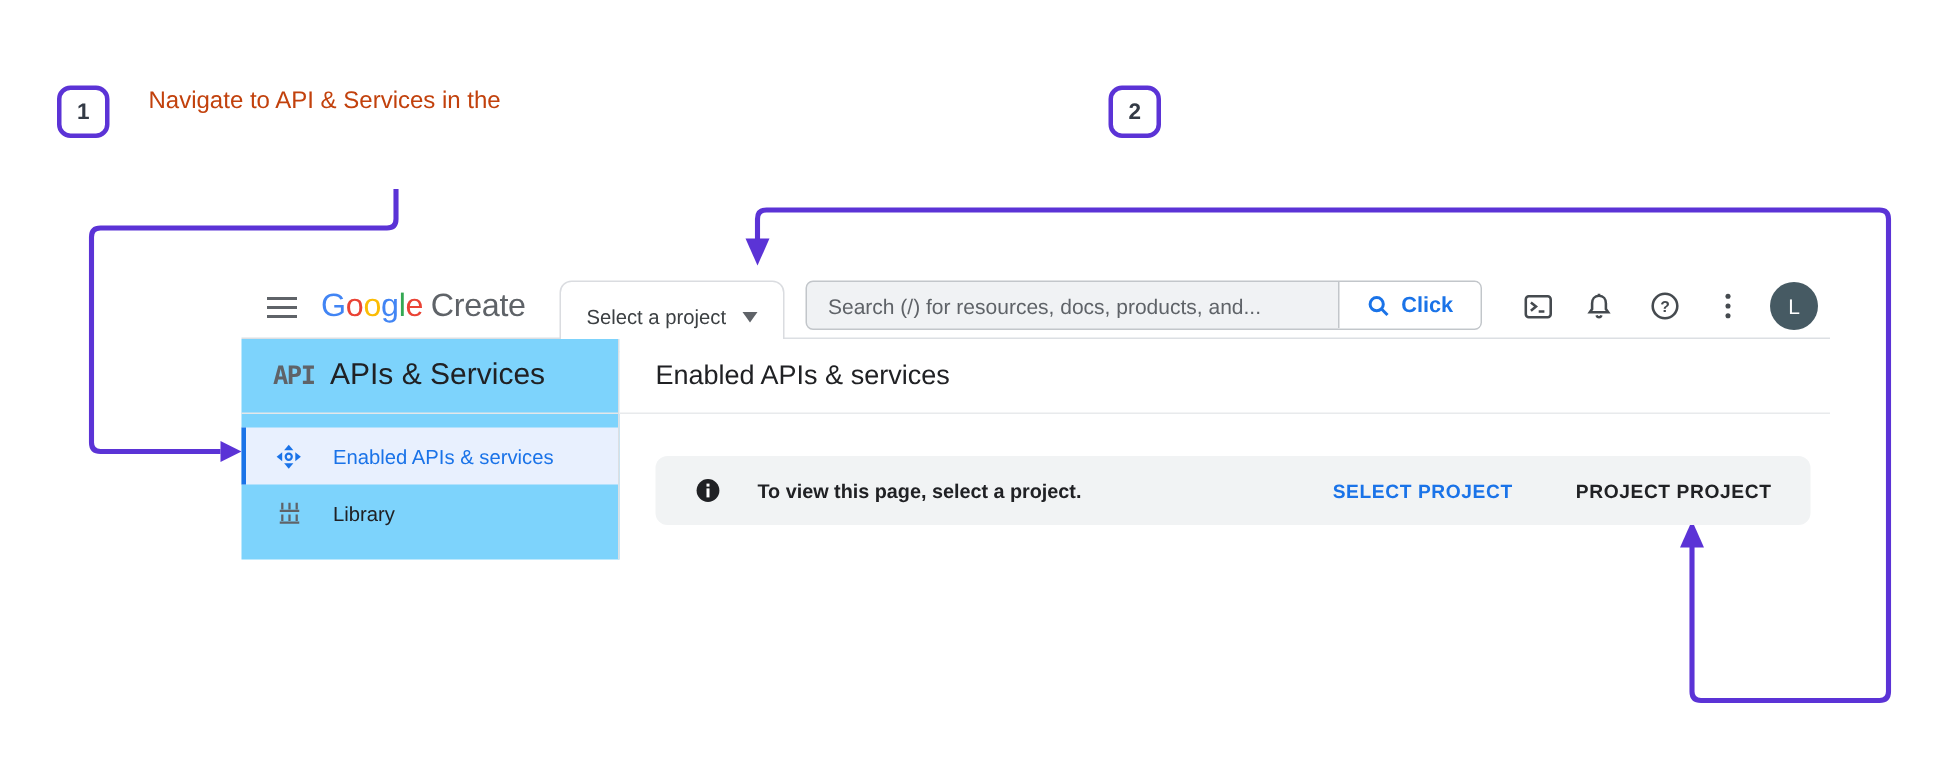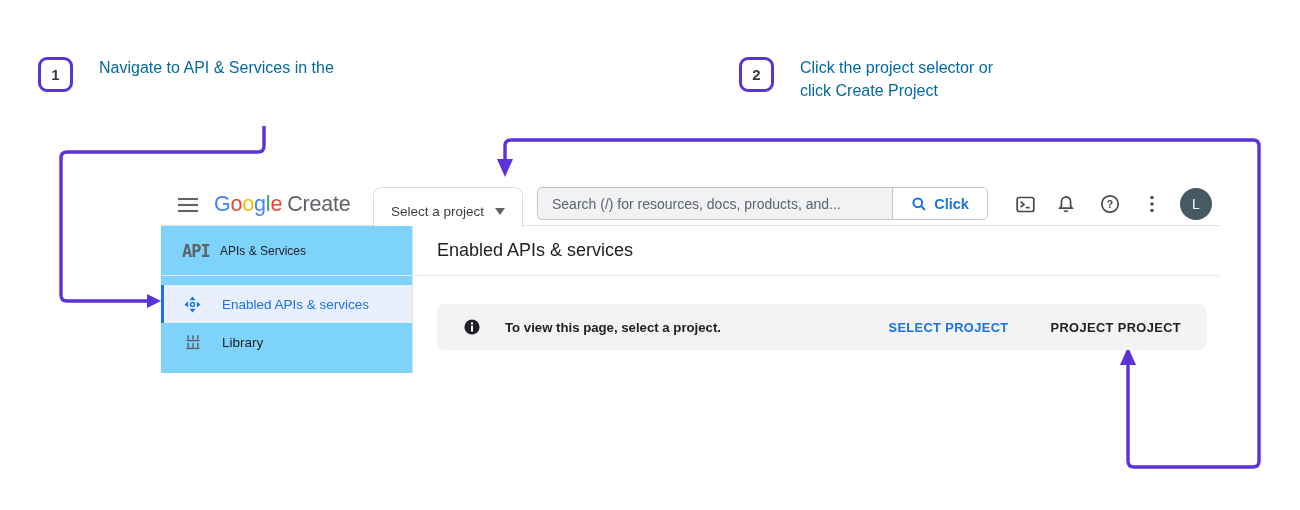--- a/index.html
+++ b/index.html
@@ -13,21 +13,21 @@
   html,body{background:#fff;}
   body{font-family:"Liberation Sans",sans-serif;}
   #root{position:relative;width:1300px;height:510px;background:#fff;overflow:hidden;}
 
   
   .step-box{position:absolute;width:35px;height:35px;border:3px solid var(--purple);
     border-radius:9px;background:#fff;display:flex;align-items:center;justify-content:center;
     font-size:15px;font-weight:700;color:#333a45;}
   #step1-box{left:38px;top:57px;}
   #step2-box{left:739px;top:57px;}
-  .step-text{position:absolute;font-size:16px;line-height:23px;color:#0369a1;}
+  .step-text{position:absolute;font-size:16px;line-height:23px;color:#c2410c;}
   #step1-text{left:99px;top:56px;}
   #step2-text{left:800px;top:56px;}
 
   
   #arrows{position:absolute;left:0;top:0;pointer-events:none;}
   #arrows path{fill:none;stroke:var(--purple);stroke-width:3.4;stroke-linejoin:round;}
   #arrows polygon{fill:var(--purple);}
 
   
   .gc-header{position:absolute;left:161px;top:183px;width:1059px;height:43px;
@@ -58,21 +58,21 @@
     background:#465a63;color:#fff;font-size:14px;display:flex;align-items:center;
     justify-content:center;cursor:pointer;}
 
   
   .sidebar{position:absolute;left:161px;top:226px;width:252px;height:147px;
     border-right:1px solid var(--border);background:#7dd3fc;}
   .sidebar-head{height:50px;border-bottom:1px solid #e4e7e9;display:flex;
     align-items:center;padding-left:21px;}
   .api-glyph{font-family:"DejaVu Sans Mono",monospace;font-weight:700;font-size:17px;
     color:#5f6368;letter-spacing:-1px;width:38px;}
-  .sidebar-title{font-size:12px;color:var(--ink);text-align:right;}
+  .sidebar-title{font-size:20px;color:var(--ink);text-align:right;}
   .nav{margin-top:9px;}
   .nav-item{position:relative;height:38px;display:flex;align-items:center;
     font-size:13.5px;color:var(--ink);cursor:pointer;}
   .nav-item .nav-icon{position:absolute;left:23px;width:17px;height:17px;display:flex;
     align-items:center;justify-content:center;}
   .nav-item .nav-label{position:absolute;left:61px;}
   .nav-item.selected{background:#e8f0fe;color:var(--link-blue);}
   .nav-item.selected::before{content:"";position:absolute;left:0;top:0;bottom:0;
     width:3px;background:var(--link-blue);}
 
@@ -95,24 +95,20 @@
 <div id="root">
 
   <div class="step-box" id="step1-box">
     <span>1</span>
   </div>
   <div class="step-text" id="step1-text">
     <div>Navigate to API &amp; Services in the</div>
   </div>
   <div class="step-box" id="step2-box">
     <span>2</span>
-  </div>
-  <div class="step-text" id="step2-text">
-    <div>Click the project selector or</div>
-    <div>click Create Project</div>
   </div>
 
   <svg id="arrows" width="1300" height="510" viewBox="0 0 1300 510">
     <path d="M264,126 V146 Q264,152 258,152 H67 Q61,152 61,158 V295 Q61,301 67,301 H147"></path>
     <polygon points="147,294 161,301 147,308"></polygon>
     <path d="M505,161 V146 Q505,140 511,140 H1253 Q1259,140 1259,146 V461 Q1259,467 1253,467 H1134 Q1128,467 1128,461 V363"></path>
     <polygon points="497,159 513,159 505,177"></polygon>
     <polygon points="1120,365 1136,365 1128,347"></polygon>
   </svg>
 

